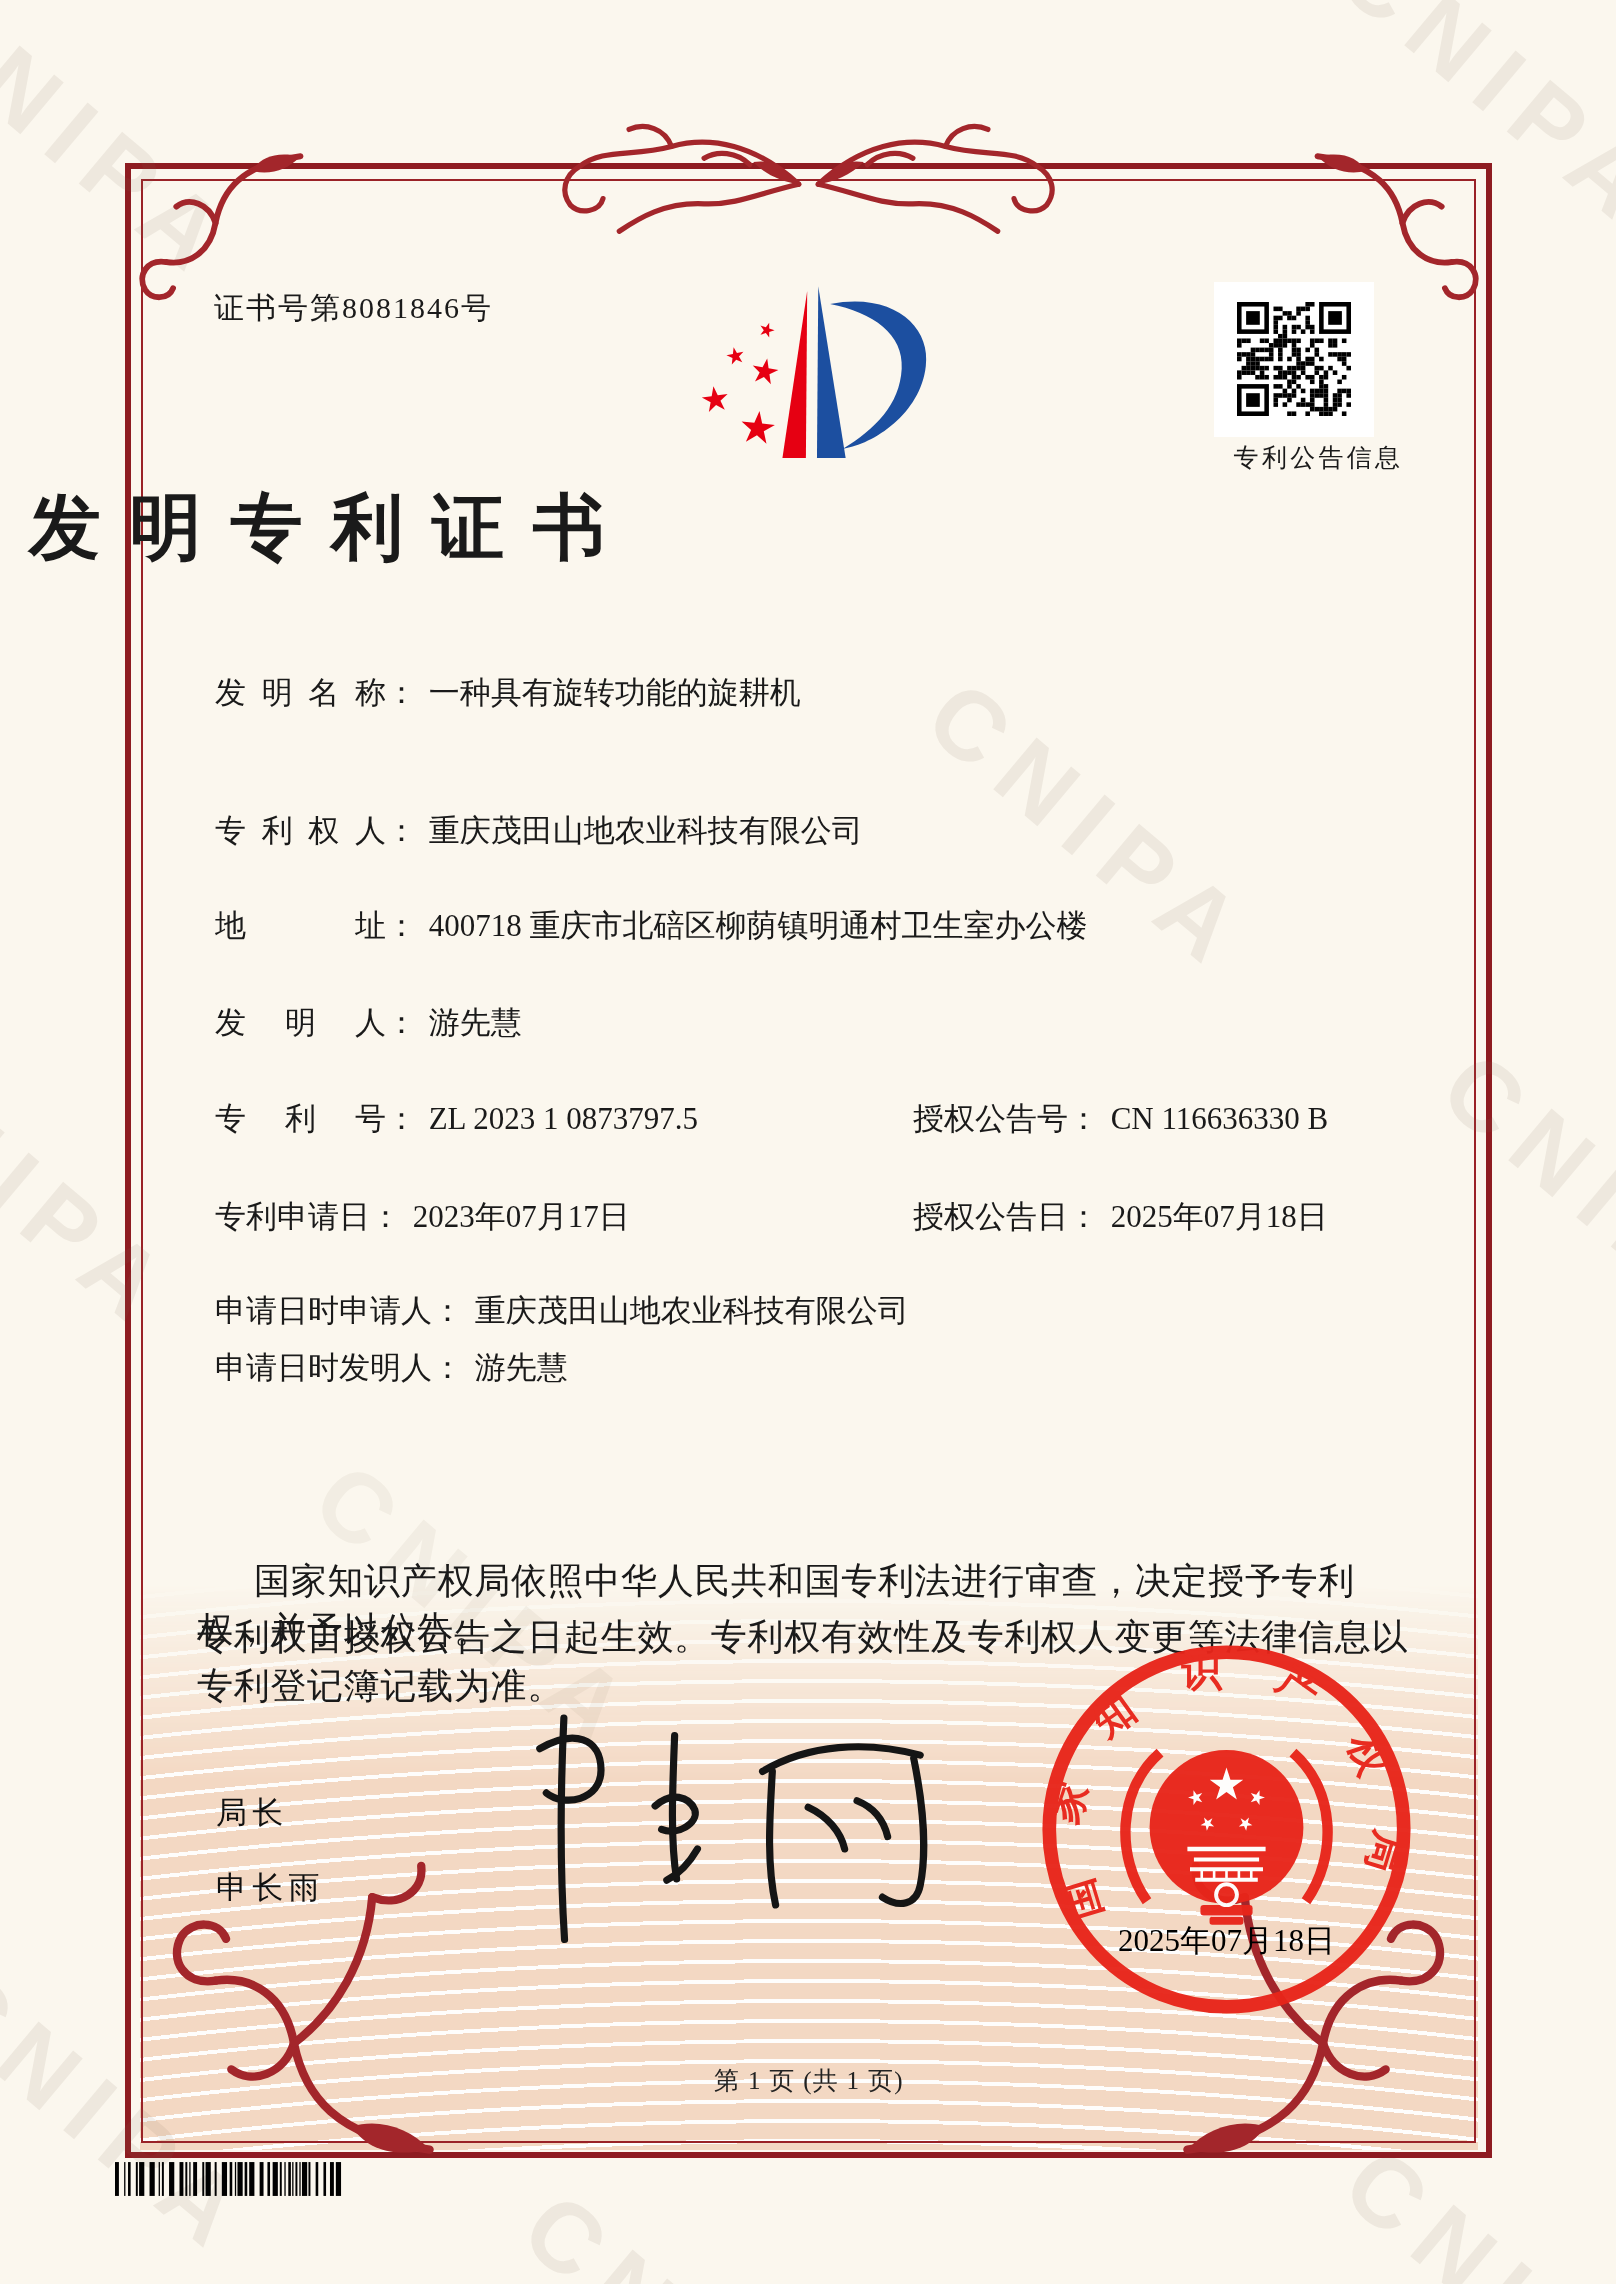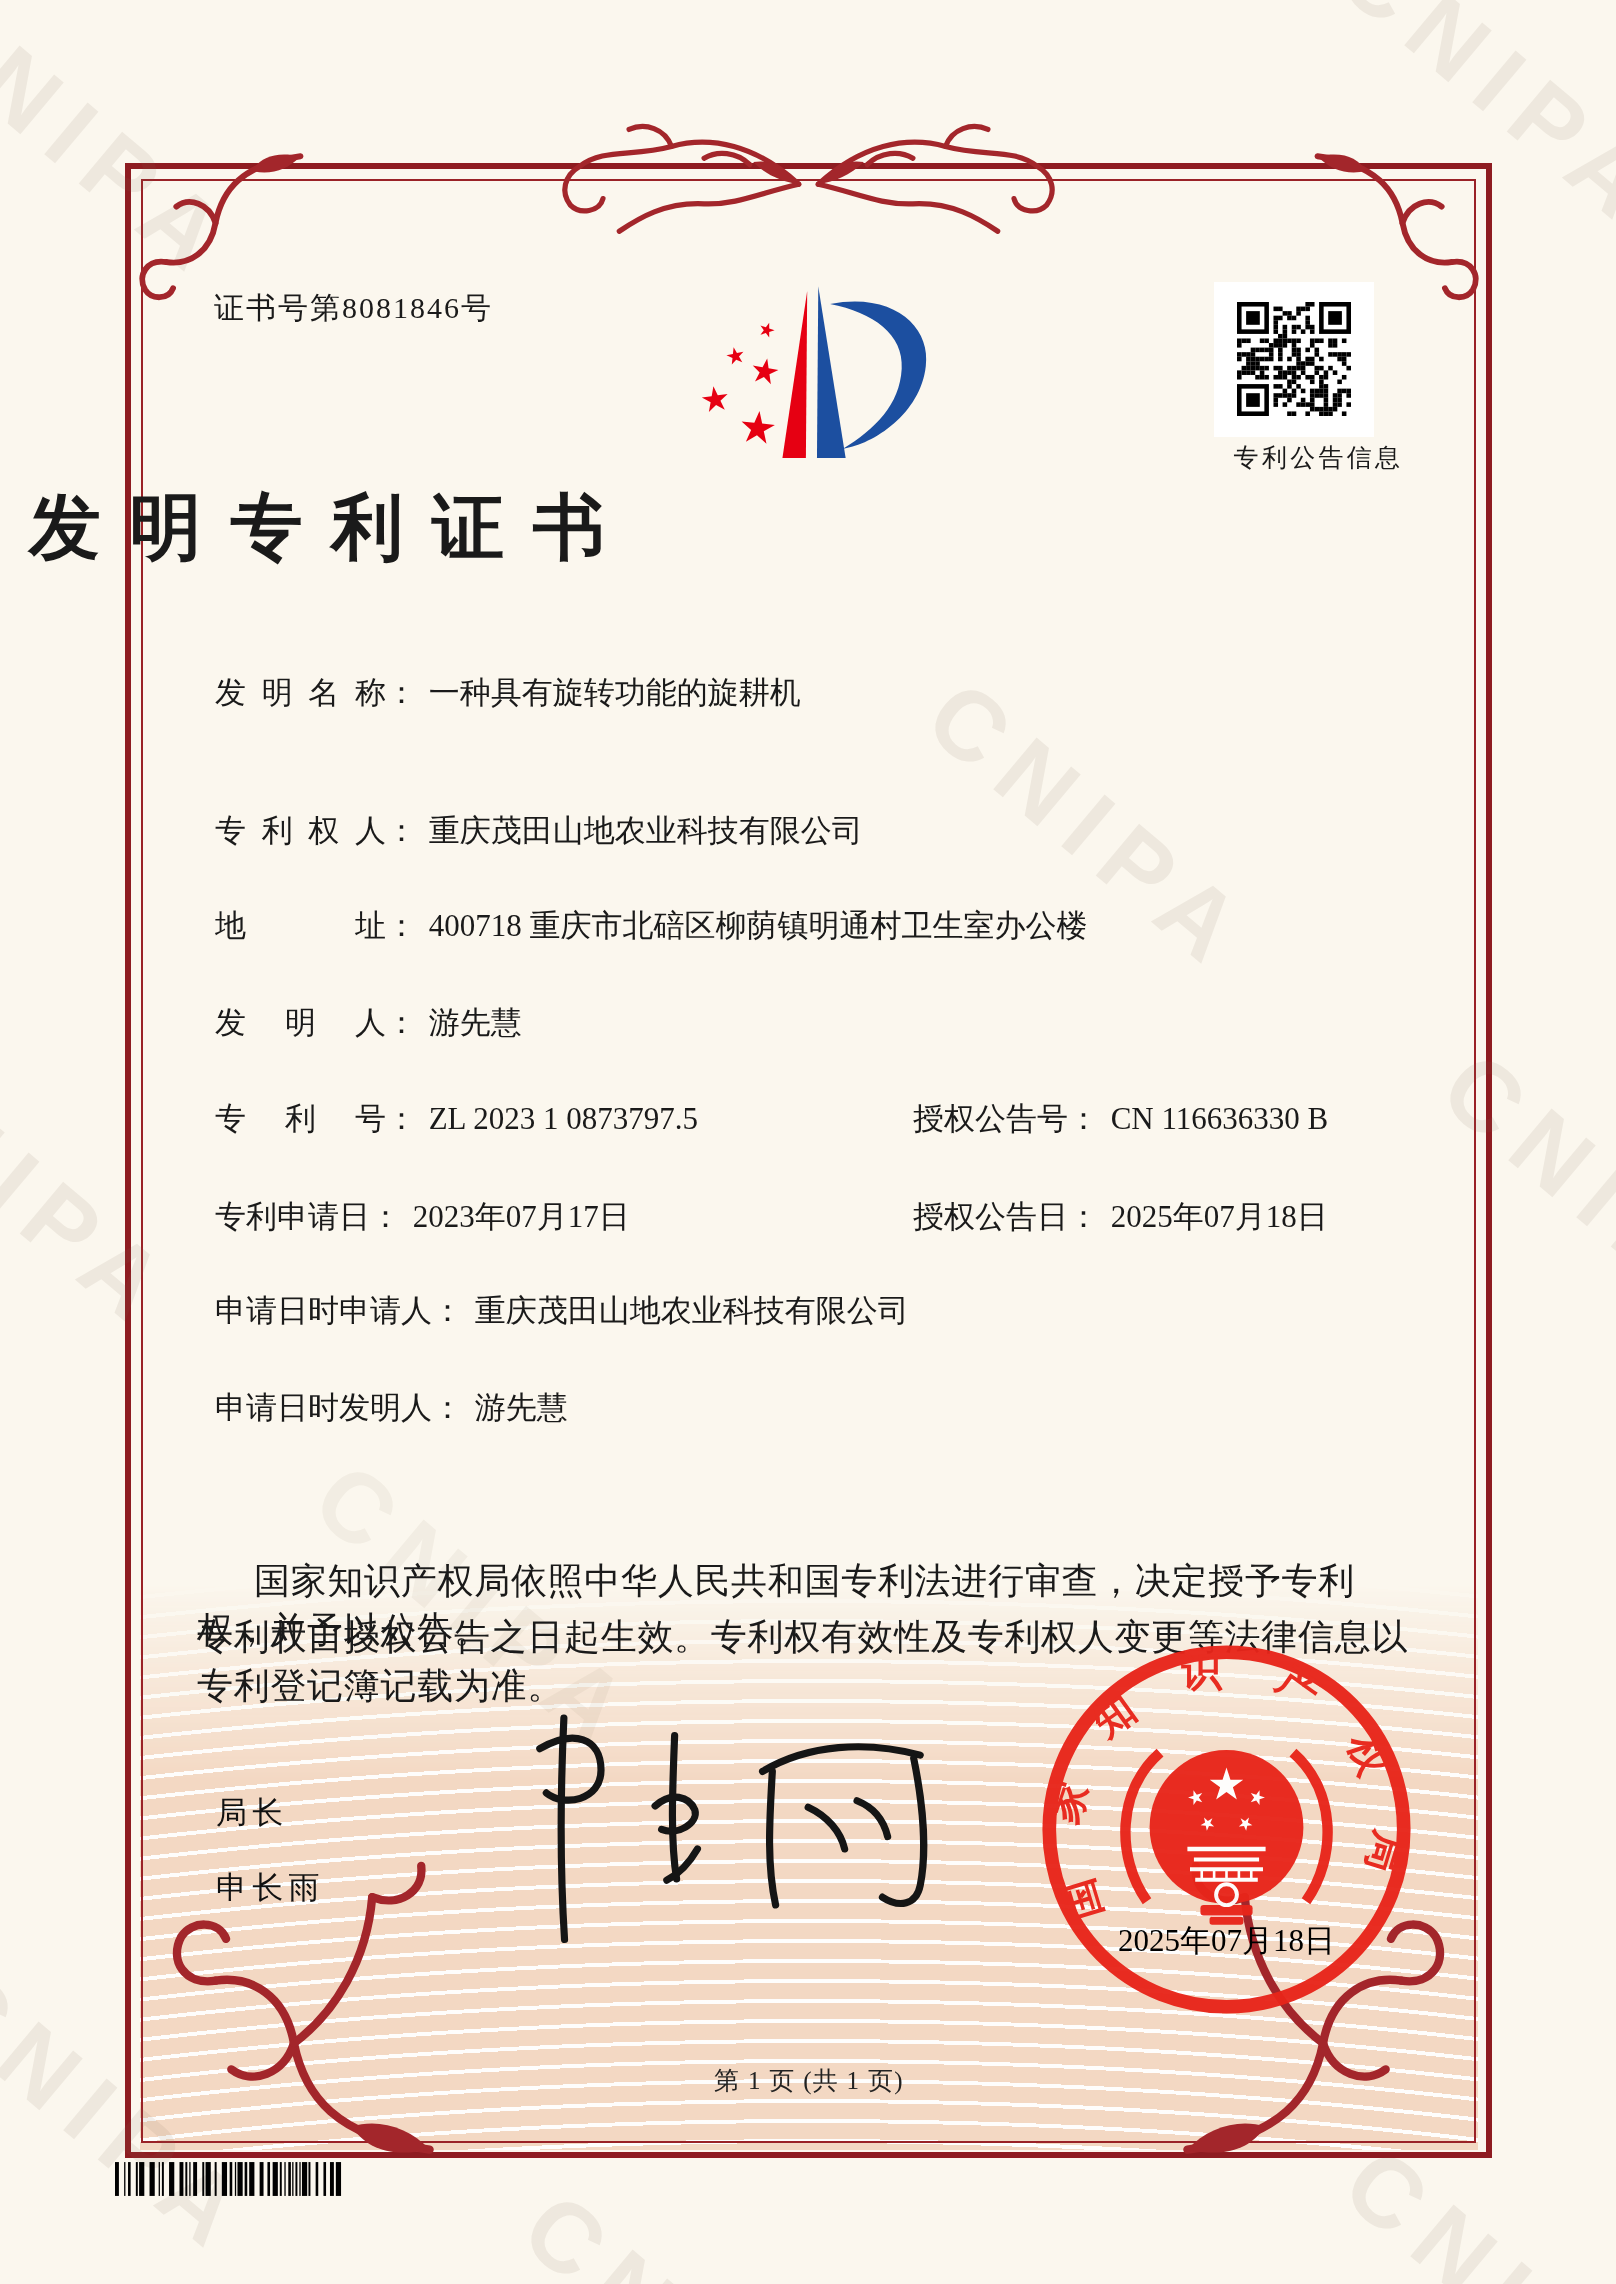--- a/index.html
+++ b/index.html
@@ -382,21 +382,21 @@
   </div>
   <div class="row" style="top:1196px">
     <span class="lbl nat">专利申请日</span><span>：</span><span class="val">2023年07月17日</span>
     <span class="col2">
       <span class="lbl nat">授权公告日</span><span>：</span><span class="val">2025年07月18日</span>
     </span>
   </div>
   <div class="row" style="top:1290px">
     <span class="lbl nat">申请日时申请人</span><span>：</span><span class="val">重庆茂田山地农业科技有限公司</span>
   </div>
-  <div class="row" style="top:1387px">
+  <div class="row" style="top:1347px">
     <span class="lbl nat">申请日时发明人</span><span>：</span><span class="val">游先慧</span>
   </div>
 
   <div class="legal" style="top:1557px;text-indent:57px">国家知识产权局依照中华人民共和国专利法进行审查，决定授予专利权，并予以公告。</div>
   <div class="legal" style="top:1613px">专利权自授权公告之日起生效。专利权有效性及专利权人变更等法律信息以专利登记簿记载为准。</div>
 
   <div class="officer" style="top:1792px">局长</div>
   <div class="officer" style="top:1867px">申长雨</div>
 
   <svg class="abs" style="left:502px;top:1708px;z-index:6" width="456" height="248" viewBox="0 0 700 380">

